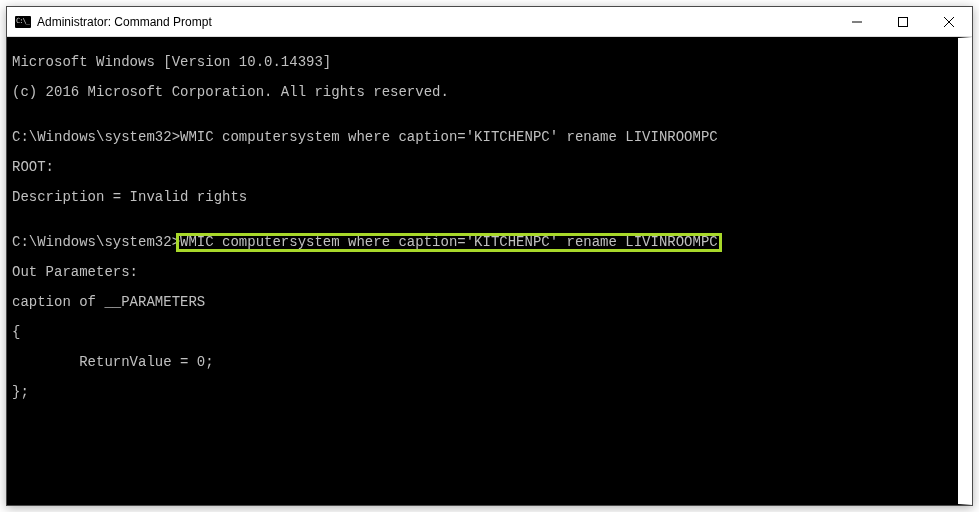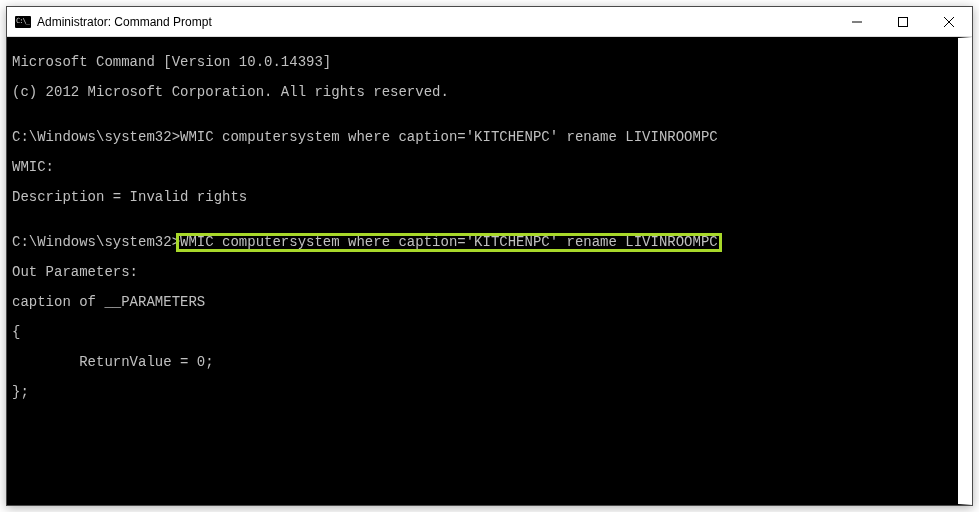--- a/index.html
+++ b/index.html
@@ -111,25 +111,25 @@
       </div>
       <div class="titlebar-btn close">
         <svg viewBox="0 0 10 10">
             <line x1="0" y1="0" x2="10" y2="10" stroke="currentColor" stroke-width="1"></line>
             <line x1="10" y1="0" x2="0" y2="10" stroke="currentColor" stroke-width="1"></line>
           </svg>
       </div>
     </div>
   </div>
   <div class="terminal">
-<span class="line">Microsoft Command [Version 10.0.14393]</span>
-<span class="line">(c) 2012 Microsoft Corporation. All rights reserved.</span>
+<span class="line">Microsoft Windows [Version 10.0.14393]</span>
+<span class="line">(c) 2016 Microsoft Corporation. All rights reserved.</span>
 <span class="line"></span>
 <span class="line"><span>C:\Windows\system32&gt;</span><span>WMIC computersystem where caption='KITCHENPC' rename LIVINROOMPC</span></span>
-<span class="line">WMIC:</span>
+<span class="line">ROOT:</span>
 <span class="line">Description = Invalid rights</span>
 <span class="line"></span>
 <span class="line"><span>C:\Windows\system32&gt;</span><span class="hl">WMIC computersystem where caption='KITCHENPC' rename LIVINROOMPC</span></span>
 <span class="line">Out Parameters:</span>
 <span class="line">caption of __PARAMETERS</span>
 <span class="line">{</span>
 <span class="line">        ReturnValue = 0;</span>
 <span class="line">};</span>
 <span class="line"></span>
 <span class="line"></span>

